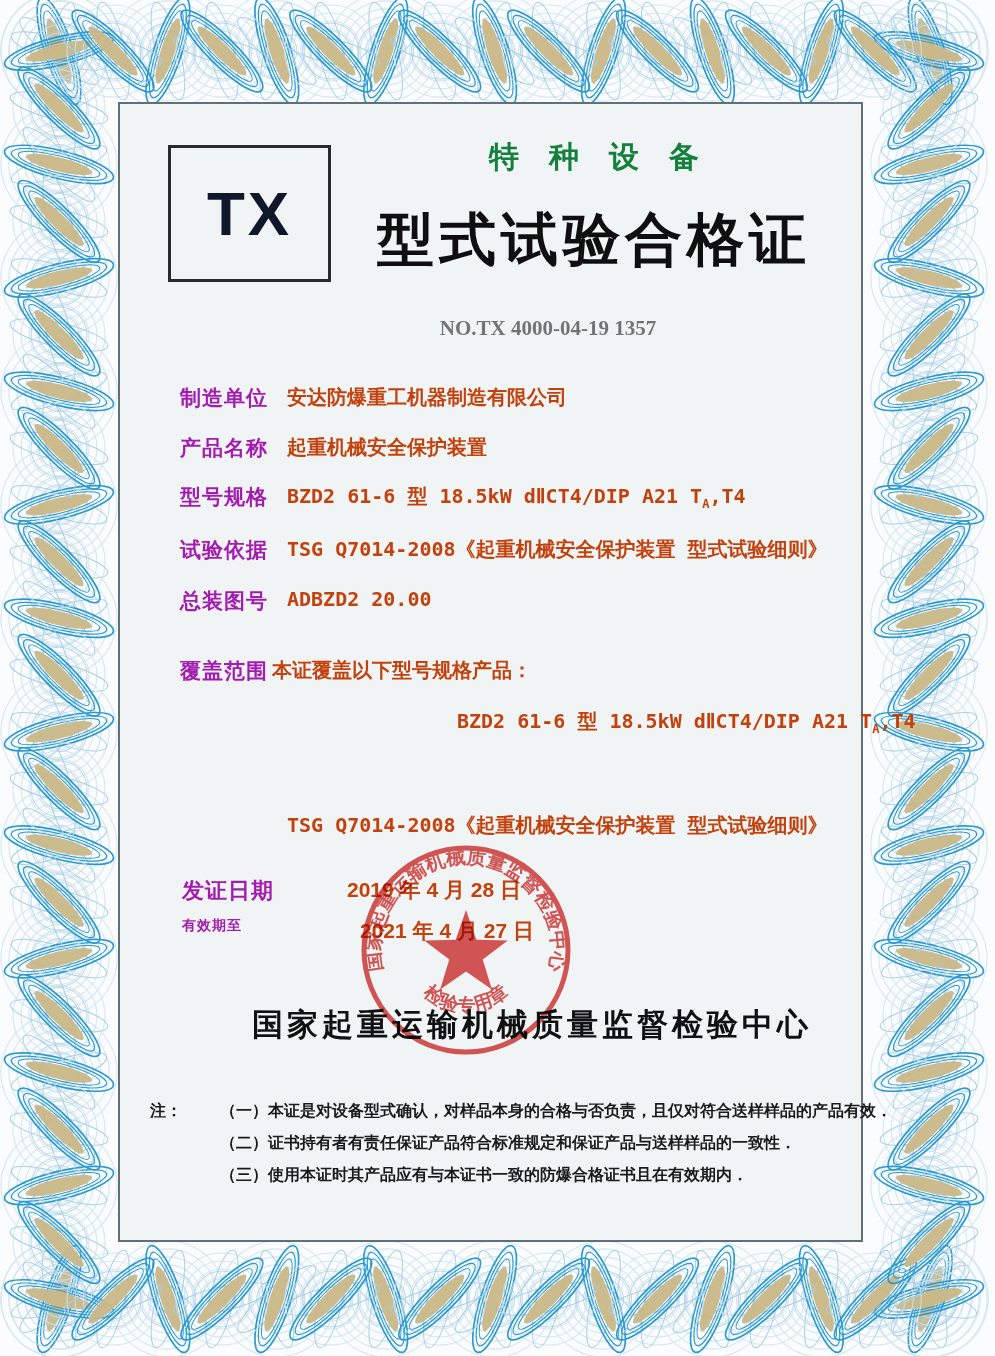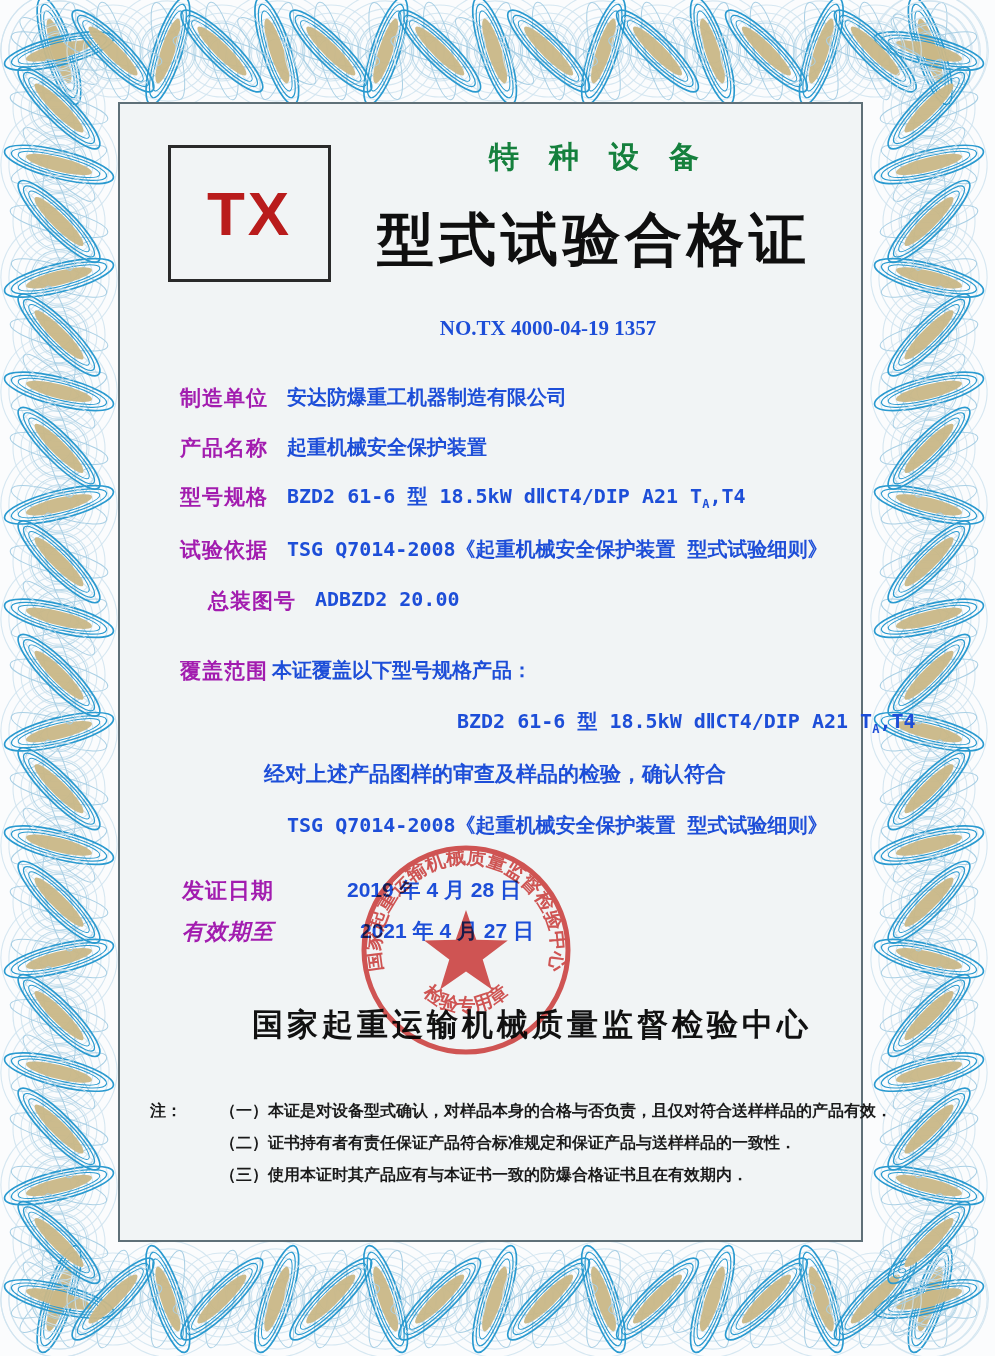--- a/index.html
+++ b/index.html
@@ -11,49 +11,49 @@
   #border-svg{position:absolute;left:0;top:0;z-index:1;}
   .panel{
     position:absolute;left:118px;top:102px;width:745px;height:1140px;
     background:#f1f4f5;border:2px solid #5f7078;z-index:2;box-sizing:border-box;
   }
   .abs{position:absolute;white-space:nowrap;}
   .tx-box{
     left:48px;top:41px;width:157px;height:131px;border:3px solid #2a2a2a;
     display:flex;align-items:center;justify-content:center;background:#f1f4f5;
   }
-  .tx-text{font-size:62px;font-weight:800;letter-spacing:3px;font-family:"Liberation Sans",sans-serif;color:#b91c1c;}
+  .tx-text{font-size:62px;font-weight:800;letter-spacing:3px;font-family:"Liberation Sans",sans-serif;color:#0f172a;}
   .header-line{
     left:474px;top:33px;transform:translateX(-50%);
     font-family:"Liberation Serif",serif;font-weight:600;font-size:30px;
     letter-spacing:30px;text-indent:30px;color:#15803d;
   }
   .title-line{
     left:474px;top:98px;transform:translateX(-50%);
     font-family:"Liberation Serif",serif;font-weight:900;font-size:57px;
     letter-spacing:5px;color:#0f0f0f;
   }
   .cert-no{
     left:428px;top:212px;transform:translateX(-50%);
-    font-family:"Liberation Serif",serif;font-weight:700;font-size:21px;color:#1d4ed8;
+    font-family:"Liberation Serif",serif;font-weight:700;font-size:21px;color:#737373;
   }
   .flabel{font-size:21px;font-weight:700;color:#a21caf;letter-spacing:1px;}
-  .fvalue{font-size:20px;font-weight:700;color:#1d4ed8;}
+  .fvalue{font-size:20px;font-weight:700;color:#c2410c;}
   .mono{font-family:"DejaVu Sans Mono","Liberation Mono",monospace;font-weight:700;}
   .mono sub{font-size:12px;}
-  .row-0{top:280px;} .row-1{top:330px;} .row-2{top:379px;} .row-3{top:432px;} .row-4{top:483px;margin-left:28px;}
+  .row-0{top:280px;} .row-1{top:330px;} .row-2{top:379px;} .row-3{top:432px;} .row-4{top:483px;}
   .label-x{left:60px;} .value-x{left:167px;}
   .cov-label{left:60px;top:553px;}
   .cov-intro{left:152px;top:553px;}
   .cov-model{left:337px;top:604px;}
   .cov-confirm{left:144px;top:656px;font-size:21px;}
   .cov-standard{left:167px;top:708px;}
   .date-label-1{left:62px;top:772px;font-size:22px;}
   .date-value-1{left:227px;top:772px;font-size:21px;}
-  .date-label-2{left:62px;top:813px;font-size:22px;font-style:italic;}
+  .date-label-2{left:62px;top:813px;font-size:14px;}
   .date-value-2{left:240px;top:813px;font-size:21px;}
   .authority{
     left:412px;top:900px;transform:translateX(-50%);
     font-size:31px;font-weight:800;letter-spacing:4px;color:#111;z-index:5;
   }
   .note-label{left:30px;top:997px;font-size:17px;font-weight:700;}
   .note-1{left:100px;top:997px;}
   .note-2{left:100px;top:1029px;}
   .note-3{left:100px;top:1061px;}
   .note{font-size:16px;font-weight:700;color:#1a1a1a;}
@@ -1414,21 +1414,20 @@
 
     <div class="abs flabel label-x row-3">试验依据</div>
     <div class="abs fvalue mono value-x row-3">TSG Q7014-2008《起重机械安全保护装置 型式试验细则》</div>
 
     <div class="abs flabel label-x row-4">总装图号</div>
     <div class="abs fvalue mono value-x row-4">ADBZD2 20.00</div>
 
     <div class="abs flabel cov-label">覆盖范围</div>
     <div class="abs fvalue cov-intro">本证覆盖以下型号规格产品：</div>
     <div class="abs fvalue mono cov-model"><span>BZD2 61-6 型 18.5kW dⅡCT4/DIP A21 T</span><sub>A</sub><span>,T4</span></div>
-    <div class="abs fvalue cov-confirm">经对上述产品图样的审查及样品的检验，确认符合</div>
     <div class="abs fvalue mono cov-standard">TSG Q7014-2008《起重机械安全保护装置 型式试验细则》</div>
 
     <div class="abs flabel date-label-1">发证日期</div>
     <div class="abs fvalue date-value-1">2019 年 4 月 28 日</div>
     <div class="abs flabel date-label-2">有效期至</div>
     <div class="abs fvalue date-value-2">2021 年 4 月 27 日</div>
 
     <div class="abs authority">国家起重运输机械质量监督检验中心</div>
 
     <div class="abs note note-label">注：</div>

